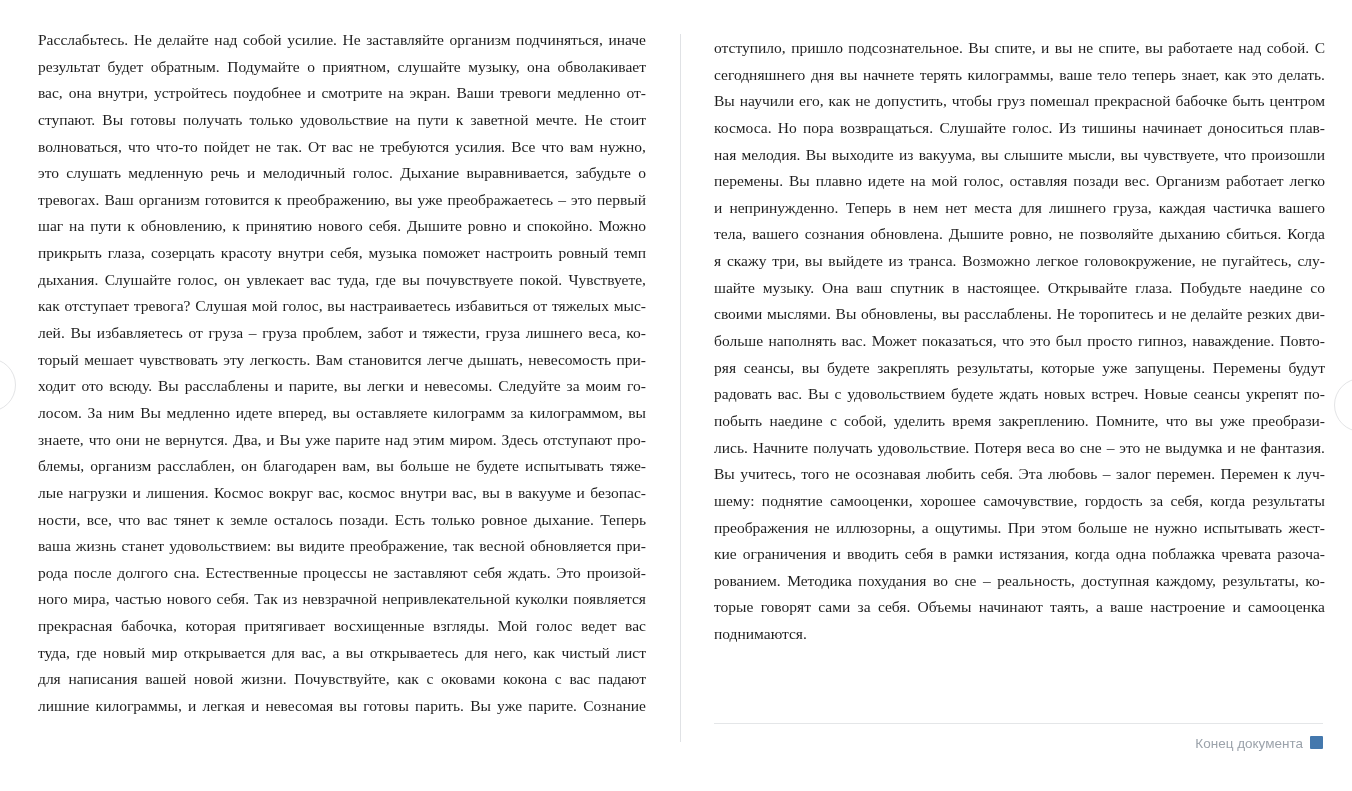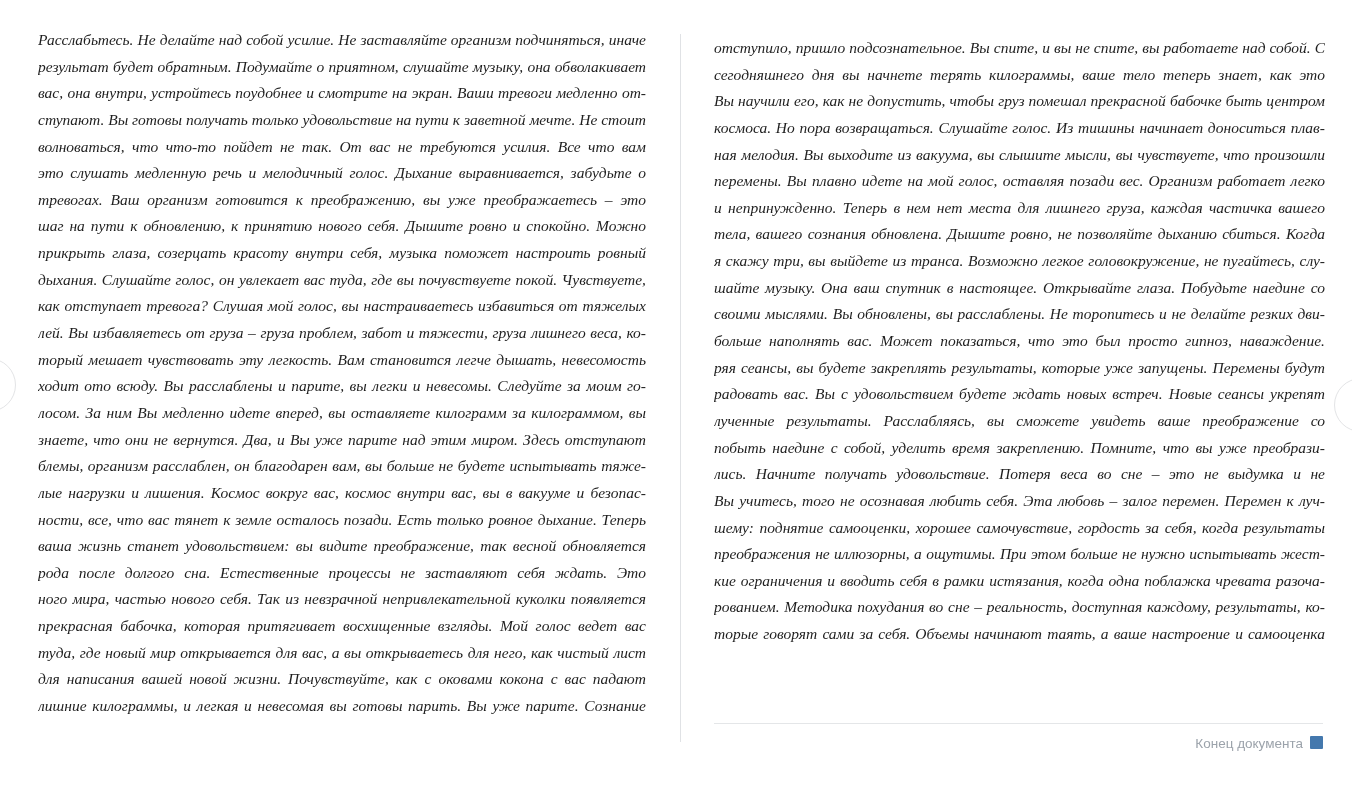--- a/index.html
+++ b/index.html
@@ -36,21 +36,20 @@
   .line {
     font-family: "Liberation Serif", serif;
     font-size: 15.5px;
     line-height: 26.65px;
     height: 26.65px;
     overflow: hidden;
     color: #1e1e1e;
     text-align: justify;
     text-align-last: justify;
     white-space: normal;
-    font-style: italic;
   }
   .line.flush {
     text-align-last: left;
   }
   .doc-footer {
     position: absolute;
     left: 714px;
     top: 723px;
     width: 609px;
     border-top: 1px solid #e4e6e8;
@@ -134,29 +133,29 @@
         <div class="line">ная мелодия. Вы выходите из вакуума, вы слышите мысли, вы чувствуете, что произошли</div>
         <div class="line">перемены. Вы плавно идете на мой голос, оставляя позади вес. Организм работает легко</div>
         <div class="line">и непринужденно. Теперь в нем нет места для лишнего груза, каждая частичка вашего</div>
         <div class="line">тела, вашего сознания обновлена. Дышите ровно, не позволяйте дыханию сбиться. Когда</div>
         <div class="line">я скажу три, вы выйдете из транса. Возможно легкое головокружение, не пугайтесь, слу-</div>
         <div class="line">шайте музыку. Она ваш спутник в настоящее. Открывайте глаза. Побудьте наедине со</div>
         <div class="line">своими мыслями. Вы обновлены, вы расслаблены. Не торопитесь и не делайте резких дви-</div>
         <div class="line">больше наполнять вас. Может показаться, что это был просто гипноз, наваждение. Повто-</div>
         <div class="line">ряя сеансы, вы будете закреплять результаты, которые уже запущены. Перемены будут</div>
         <div class="line">радовать вас. Вы с удовольствием будете ждать новых встреч. Новые сеансы укрепят по-</div>
-        <div class="line">лученные результаты. Расслабляясь, вы сможете увидеть ваше преображение со стороны,</div>
         <div class="line">побыть наедине с собой, уделить время закреплению. Помните, что вы уже преобрази-</div>
         <div class="line">лись. Начните получать удовольствие. Потеря веса во сне – это не выдумка и не фантазия.</div>
         <div class="line">Вы учитесь, того не осознавая любить себя. Эта любовь – залог перемен. Перемен к луч-</div>
         <div class="line">шему: поднятие самооценки, хорошее самочувствие, гордость за себя, когда результаты</div>
         <div class="line">преображения не иллюзорны, а ощутимы. При этом больше не нужно испытывать жест-</div>
         <div class="line">кие ограничения и вводить себя в рамки истязания, когда одна поблажка чревата разоча-</div>
         <div class="line">рованием. Методика похудания во сне – реальность, доступная каждому, результаты, ко-</div>
         <div class="line">торые говорят сами за себя. Объемы начинают таять, а ваше настроение и самооценка</div>
+        <div class="line flush">поднимаются.</div>
       </div>
   </section>
 
   <div class="doc-footer">
     <div class="doc-footer-row">
       <span class="end-label">Конец документа</span>
       <span class="end-marker" style="background: rgb(68, 120, 173);"></span>
     </div>
   </div>
 

